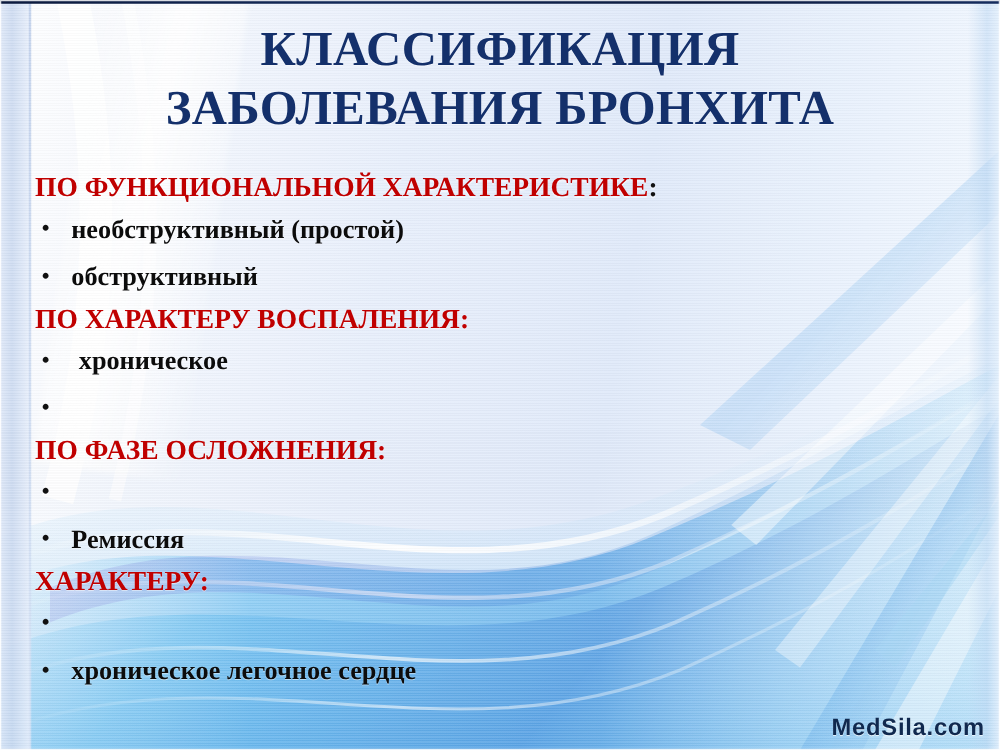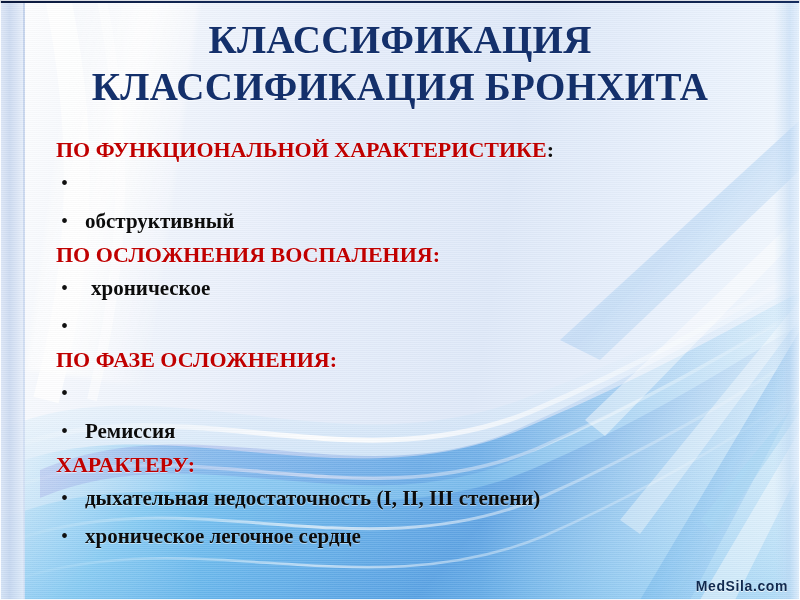--- a/index.html
+++ b/index.html
@@ -56,21 +56,21 @@
     color:#14306b;
     font-family:"Liberation Serif", serif;
     font-weight:bold;
     font-size:39px;
     line-height:47px;
     letter-spacing:.3px;
     text-shadow:0 1px 0 rgba(255,255,255,.55);
   }
   .title .l2{display:block;}
   .body{
-    position:absolute;left:28px;top:136px;width:745px;margin-left:28px;
+    position:absolute;left:28px;top:136px;width:745px;
   }
   .sec-head{
     color:#c00000;
     font-family:"Liberation Serif", serif;
     font-weight:bold;
     font-size:22px;
     line-height:27px;
     margin:0 0 2px 0;
     white-space:nowrap;
     text-shadow:0 1px 0 rgba(255,255,255,.5);
@@ -96,21 +96,21 @@
     line-height:36px;
     white-space:nowrap;
     text-shadow:0 1px 0 rgba(255,255,255,.45);
   }
   .btxt.indent{padding-left:6px;}
   .watermark{
     position:absolute;right:12px;bottom:6px;
     color:#10294f;
     font-family:"Liberation Sans", sans-serif;
     font-weight:bold;
-    font-size:14px;
+    font-size:19px;
     letter-spacing:.6px;
     text-shadow:0 1px 0 rgba(255,255,255,.7);
   }
 </style>
 </head>
 <body>
 
 <div id="slide">
 
   <div class="bg-base"></div>
@@ -179,38 +179,39 @@
   <div class="bg-sheen"></div>
   <div class="bg-rightedge"></div>
   <div class="bg-texture"></div>
   <div class="bg-topline"></div>
   <div class="bg-frame"></div>
 
   <div class="content">
 
     <div class="title">
       <span>КЛАССИФИКАЦИЯ</span>
-      <span class="l2">КЛАССИФИКАЦИЯ БРОНХИТА</span>
+      <span class="l2">ЗАБОЛЕВАНИЯ БРОНХИТА</span>
     </div>
 
     <div class="body">
 
       <div>
         <p class="sec-head"><span>ПО ФУНКЦИОНАЛЬНОЙ ХАРАКТЕРИСТИКЕ</span><span class="tail-dark">:</span></p>
         <div class="bullet-row">
           <span class="dot">•</span>
+          <span class="btxt">необструктивный (простой)</span>
         </div>
         <div class="bullet-row">
           <span class="dot">•</span>
           <span class="btxt">обструктивный</span>
         </div>
       </div>
 
       <div>
-        <p class="sec-head"><span>ПО ОСЛОЖНЕНИЯ ВОСПАЛЕНИЯ:</span></p>
+        <p class="sec-head"><span>ПО ХАРАКТЕРУ ВОСПАЛЕНИЯ:</span></p>
         <div class="bullet-row">
           <span class="dot">•</span>
           <span class="btxt indent">хроническое</span>
         </div>
         <div class="bullet-row">
           <span class="dot">•</span>
         </div>
       </div>
 
       <div>
@@ -221,21 +222,20 @@
         <div class="bullet-row">
           <span class="dot">•</span>
           <span class="btxt">Ремиссия</span>
         </div>
       </div>
 
       <div>
         <p class="sec-head"><span>ХАРАКТЕРУ:</span></p>
         <div class="bullet-row">
           <span class="dot">•</span>
-          <span class="btxt">дыхательная недостаточность (I, II, III степени)</span>
         </div>
         <div class="bullet-row">
           <span class="dot">•</span>
           <span class="btxt"> хроническое легочное сердце</span>
         </div>
       </div>
 
     </div>
 
     <div class="watermark">MedSila.com</div>

